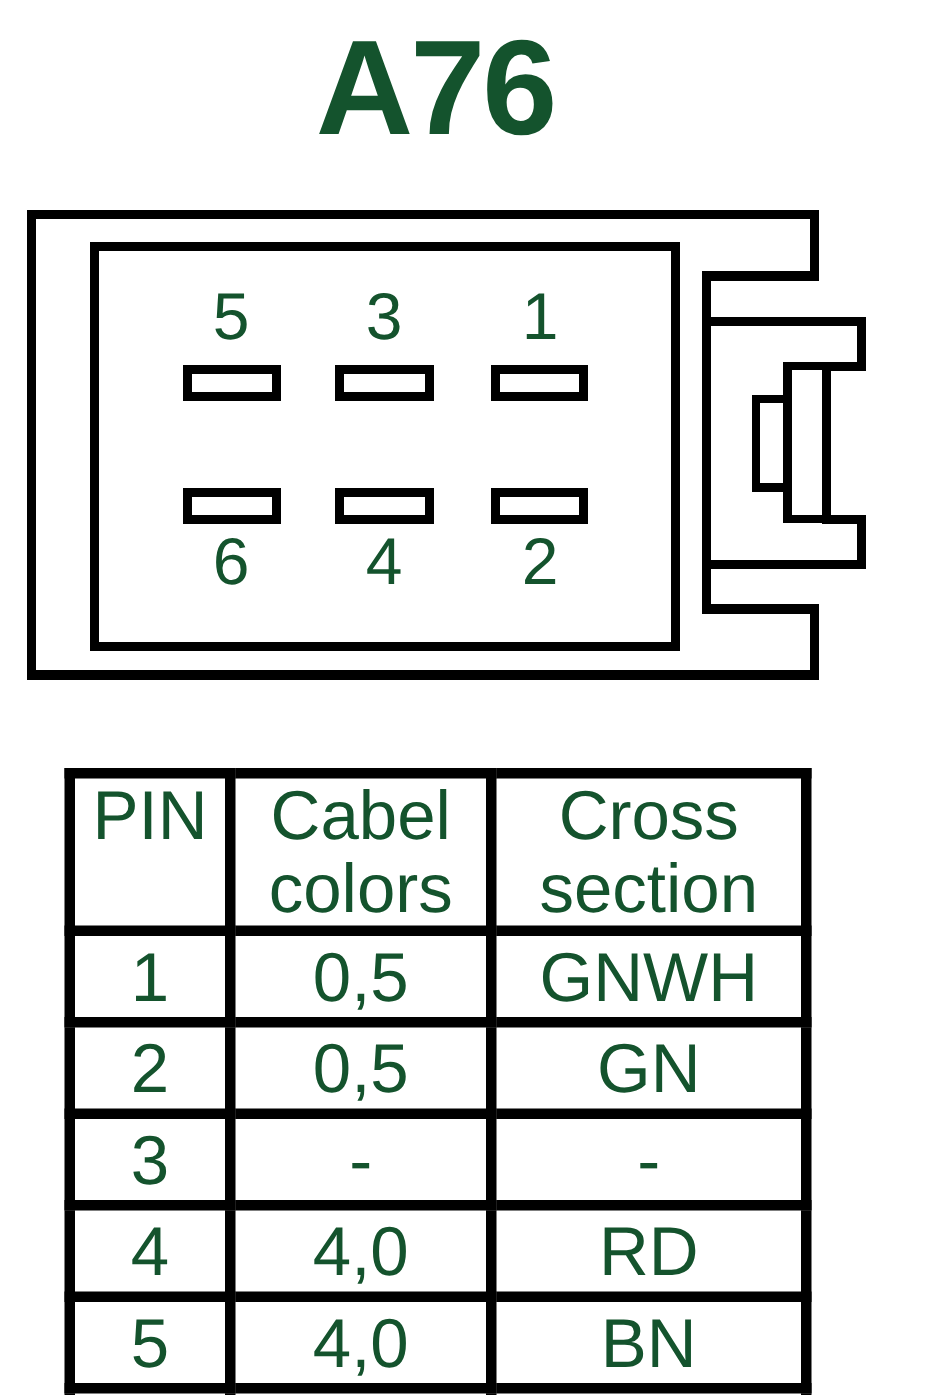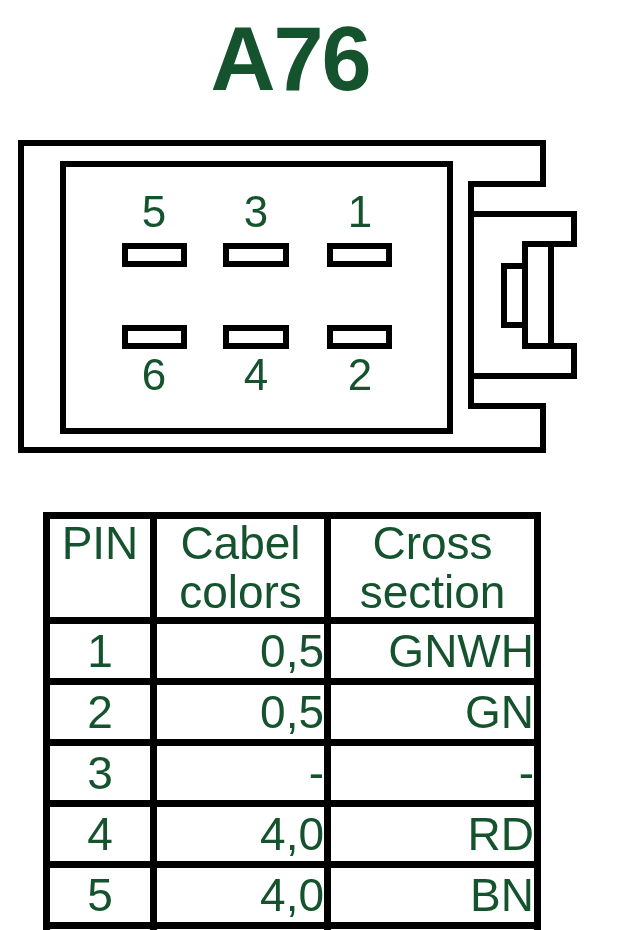--- a/index.html
+++ b/index.html
@@ -58,21 +58,21 @@
   tr.header-row { height: 100px; }
   tr.data-row { height: 47px; }
   th.hdr {
     font-weight: normal;
     text-align: center;
     vertical-align: top;
     line-height: 49px;
     padding-top: 2px;
   }
   td.cell-pin { text-align: center; }
-  td.cell-val { text-align: right; padding-left: 6px; }
+  td.cell-val { text-align: center; padding-left: 6px; }
 </style>
 </head>
 <body>
 
 <div class="page">
 
   <div class="title">A76</div>
 
   <svg class="connector-svg" width="624" height="470" viewBox="0 0 624 470" stroke="#000000" fill="none" shape-rendering="crispEdges">
     <path d="M 21 143 H 543 V 184 H 471 V 406 H 543 V 450 H 21 Z" stroke-width="6.5"></path>

